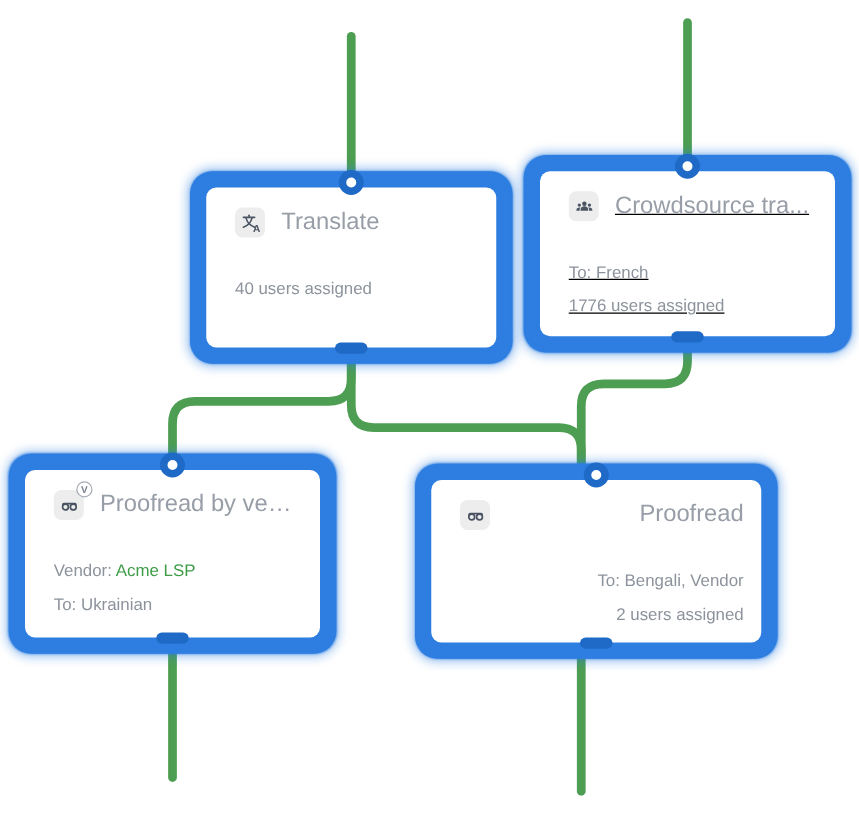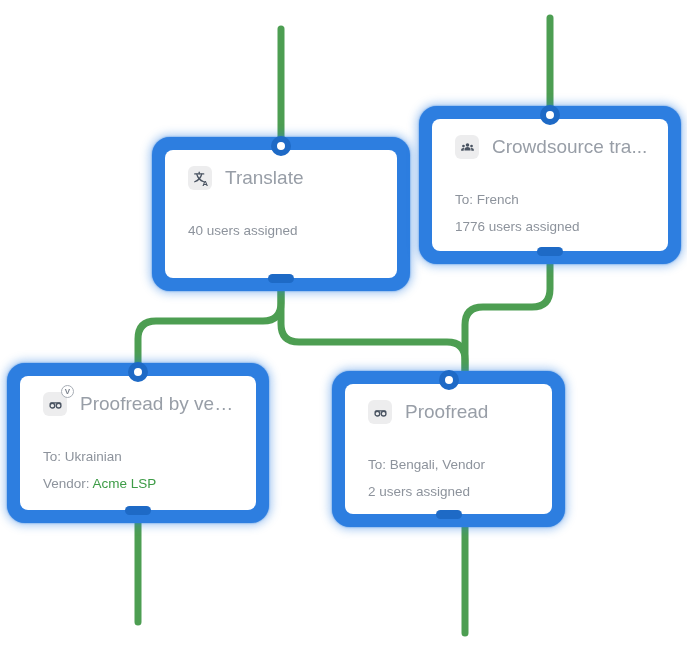--- a/index.html
+++ b/index.html
@@ -15,26 +15,26 @@
   .node{
     position:absolute;z-index:2;background:#2d7ee0;border-radius:18px;padding:13px;
     box-shadow:0 0 2px rgba(45,126,224,.9),0 0 8px 3px rgba(45,126,224,.38);
   }
   .card{
     background:#ffffff;border-radius:8px;box-sizing:border-box;
     padding:14px 14px 0 23px;overflow:hidden;
   }
   #node-translate        {left:152px;top:137px;}
   #node-translate .card  {width:232px;height:128px;}
-  #node-crowdsource      {left:419px;top:106px;}
+  #node-crowdsource      {left:419px;top:124px;text-decoration:underline;}
   #node-crowdsource .card{width:236px;height:132px;}
   #node-proofread-vendor      {left:7px;top:363px;}
   #node-proofread-vendor .card{width:236px;height:134px;}
   #node-proofread        {left:332px;top:371px;}
-  #node-proofread .card  {width:207px;height:130px;}
+  #node-proofread .card  {width:264px;height:130px;text-align:right;}
 
   
   .port{
     position:absolute;top:-1px;left:50%;margin-left:-10px;width:20px;height:20px;
     box-sizing:border-box;border:6px solid #1e6ac6;border-radius:50%;background:#ffffff;
     z-index:3;
   }
   
   .tab{
     position:absolute;bottom:8px;left:50%;margin-left:-13px;width:26px;height:9px;
@@ -128,25 +128,25 @@
         <span class="chip">
           <svg width="17" height="17" viewBox="0 0 24 24" fill="none" stroke="#4a5462" stroke-width="1.9" stroke-linecap="round">
             <circle cx="7.6" cy="13.6" r="3.3"></circle>
             <circle cx="16.4" cy="13.6" r="3.3"></circle>
             <path d="M4.6 10.9 Q4.6 9.7 5.8 9.7 H18.2 Q19.4 9.7 19.4 10.9"></path>
           </svg>
           <span class="badge">V</span>
         </span>
         <span class="title">Proofread by vendor</span>
       </div>
-      <div class="line">To: Ukrainian</div>
       <div class="line">
         <span>Vendor:</span>
         <span class="vendor-link">Acme LSP</span>
       </div>
+      <div class="line">To: Ukrainian</div>
     </div>
     <span class="tab"></span>
   </div>
 
   <div class="node" id="node-proofread">
     <span class="port"></span>
     <div class="card">
       <div class="head">
         <span class="chip">
           <svg width="17" height="17" viewBox="0 0 24 24" fill="none" stroke="#4a5462" stroke-width="1.9" stroke-linecap="round">

